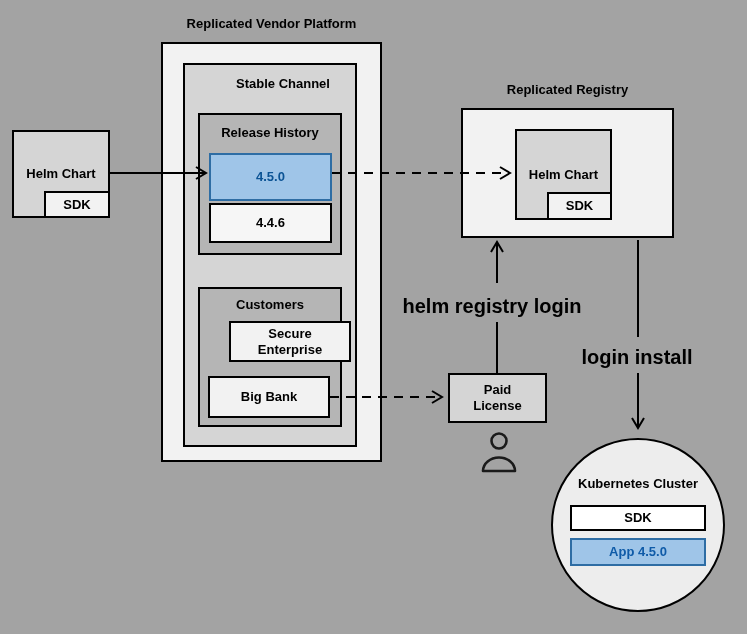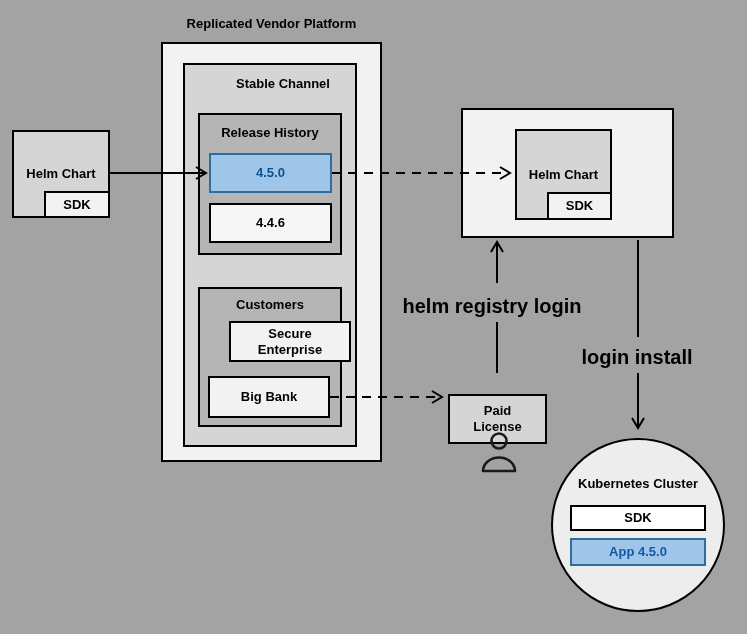--- a/index.html
+++ b/index.html
@@ -34,21 +34,21 @@
   <div class="box fill-lightest" style="left:161px;top:42px;width:221px;height:420px;"></div>
 
   <div class="box fill-med" style="left:183px;top:63px;width:174px;height:384px;">
     <div class="lbl top-lbl" style="top:11px;margin-left:26px;">Stable Channel</div>
   </div>
 
   <div class="box fill-dark" style="left:198px;top:113px;width:144px;height:142px;">
     <div class="lbl top-lbl" style="top:10px;">Release History</div>
   </div>
 
-  <div class="box blue-box center-flex" style="left:209px;top:153px;width:123px;height:40px;">
+  <div class="box blue-box center-flex" style="left:209px;top:153px;width:123px;height:48px;">
     <span class="lbl blue-text">4.5.0</span>
   </div>
 
   <div class="box fill-offwhite center-flex" style="left:209px;top:203px;width:123px;height:40px;">
     <span class="lbl">4.4.6</span>
   </div>
 
   <div class="box fill-dark" style="left:198px;top:287px;width:144px;height:140px;">
     <div class="lbl top-lbl" style="top:8px;">Customers</div>
   </div>
@@ -61,29 +61,30 @@
     <span class="lbl">Big Bank</span>
   </div>
 
   <div class="box fill-med center-flex" style="left:12px;top:130px;width:98px;height:88px;">
     <span class="lbl">Helm Chart</span>
   </div>
   <div class="box fill-lightest center-flex" style="left:44px;top:191px;width:66px;height:27px;">
     <span class="lbl">SDK</span>
   </div>
 
+  <div class="lbl abs-lbl" style="left:461px;top:82px;width:213px;">Replicated Registry</div>
   <div class="box fill-lightest" style="left:461px;top:108px;width:213px;height:130px;"></div>
   <div class="box fill-med center-flex" style="left:515px;top:129px;width:97px;height:91px;">
     <span class="lbl">Helm Chart</span>
   </div>
   <div class="box fill-lightest center-flex" style="left:547px;top:192px;width:65px;height:28px;">
     <span class="lbl">SDK</span>
   </div>
 
-  <div class="box fill-med center-flex" style="left:448px;top:394px;width:99px;height:50px;">
+  <div class="box fill-med center-flex" style="left:448px;top:373px;width:99px;height:50px;">
     <span class="lbl wrap-narrow" style="width:58px;">Paid License</span>
   </div>
 
   <svg class="overlay" style="left:479px;top:430px;pointer-events:none;" width="40" height="44" viewBox="0 0 40 44">
     <circle cx="20" cy="11" r="7.5" fill="none" stroke="#1a1a1a" stroke-width="2.6"></circle>
     <path d="M4 41 a16 13.5 0 0 1 32 0 z" fill="none" stroke="#1a1a1a" stroke-width="2.6" stroke-linejoin="round"></path>
   </svg>
 
   <div class="circle" style="left:551px;top:438px;width:174px;height:174px;"></div>
   <div class="lbl abs-lbl" style="left:551px;top:476px;width:174px;">Kubernetes Cluster</div>

